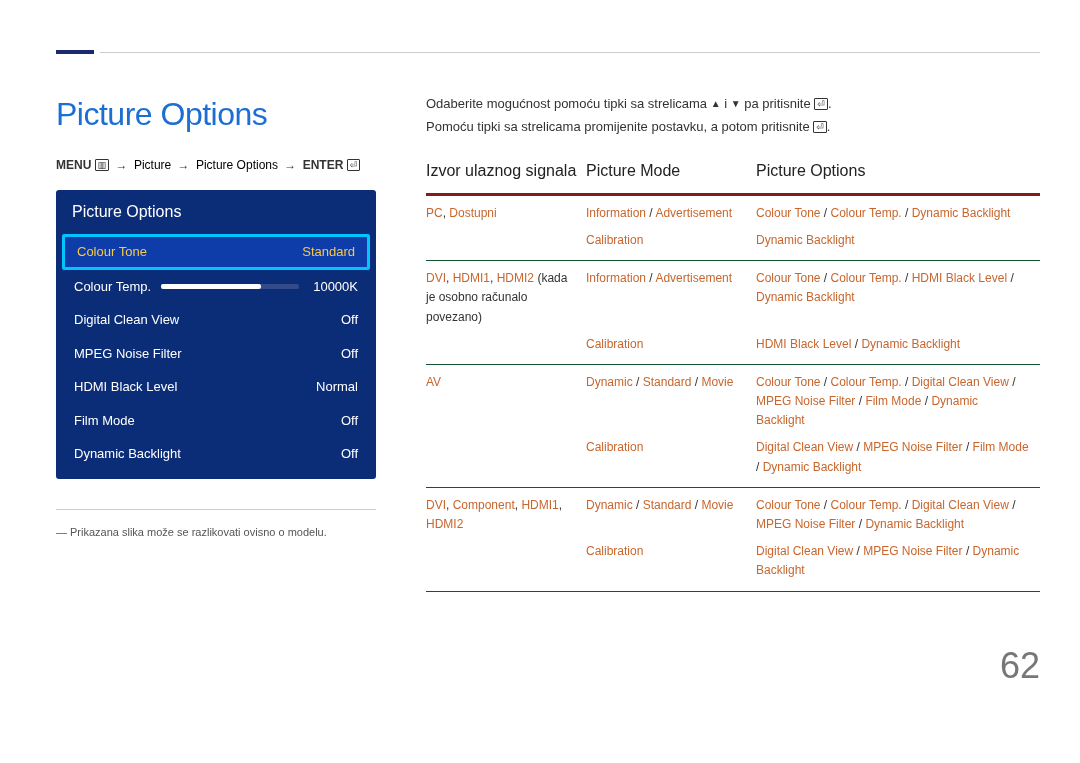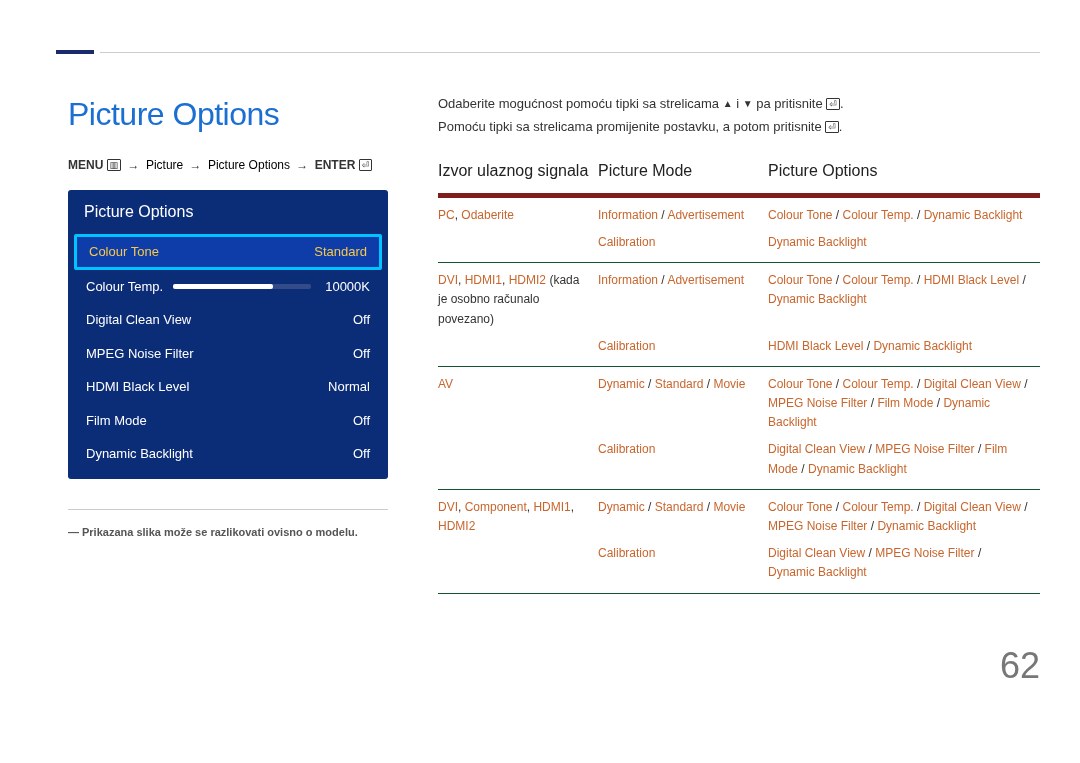--- a/index.html
+++ b/index.html
@@ -24,21 +24,21 @@
   .top-line {
     position: absolute;
     left: 100px;
     top: 52px;
     right: 40px;
     height: 1px;
     background: #ccc;
   }
   .content-wrap{
     position:absolute;
-    left:68px; right:40px; top:90px;
+    left:56px; right:40px; top:90px;
   }
   .heading {
     font-size: 32px;
     font-weight: 400;
     color: #1b6fd3;
     letter-spacing: -0.5px;
   }
   .breadcrumb{
     margin-top:18px;
     font-size:12px;
@@ -101,21 +101,20 @@
   .osd-slider .fill{
     position:absolute; left:0; top:0; bottom:0;
     width:72%;
     background:#fff;
     border-radius:2px;
   }
   .note{
     font-size:11px;
     color:#555;
     margin-top:14px;
-    font-weight:bold;
   }
   .note .dash{ display:inline-block; width:14px; }
   
   .intro{
     font-size:13px;
     color:#333;
     margin-top:-98px;
     line-height:1.8;
   }
   .tri{ font-size:10px; vertical-align:1px; }
@@ -124,21 +123,21 @@
     width:100%;
     border-collapse:collapse;
     font-size:12px;
   }
   .table th{
     text-align:left;
     font-weight:500;
     font-size:16px;
     color:#222;
     padding:0 8px 10px 0;
-    border-bottom:5px solid #7f1d1d;
+    border-bottom:3px solid #7f1d1d;
   }
   .table td{
     vertical-align:top;
     padding:8px 10px 10px 0;
     border-bottom:1px solid #14532d;
     line-height:1.6;
   }
   .table tr.no-bottom td{ border-bottom:none; padding-bottom:4px;}
   .table tr.sub td{ padding-top:4px;}
   .orange{ color:#c8662d; }
@@ -242,21 +241,21 @@
       <table class="table">
         <thead>
           <tr>
             <th class="col-src">Izvor ulaznog signala</th>
             <th class="col-mode">Picture Mode</th>
             <th>Picture Options</th>
           </tr>
         </thead>
         <tbody id="table-body">
             <tr class="no-bottom">
-              <td class="col-src"><span class="orange">PC</span><span class="plain">, </span><span class="orange">Odaberite</span></td>
+              <td class="col-src"><span class="orange">PC</span><span class="plain">, </span><span class="orange">Dostupni</span></td>
               <td class="col-mode"><span class="orange">Information</span><span class="plain"> / </span><span class="orange">Advertisement</span></td>
               <td><span class="orange">Colour Tone</span><span class="plain"> / </span><span class="orange">Colour Temp.</span><span class="plain"> / </span><span class="orange">Dynamic Backlight</span></td>
             </tr>
             <tr class="sub">
               <td class="col-src"></td>
               <td class="col-mode"><span class="orange">Calibration</span></td>
               <td><span class="orange">Dynamic Backlight</span></td>
             </tr>
             <tr class="no-bottom">
               <td class="col-src"><span class="orange">DVI</span><span class="plain">, </span><span class="orange">HDMI1</span><span class="plain">, </span><span class="orange">HDMI2</span><span class="plain"> (kada je osobno računalo povezano)</span></td>

